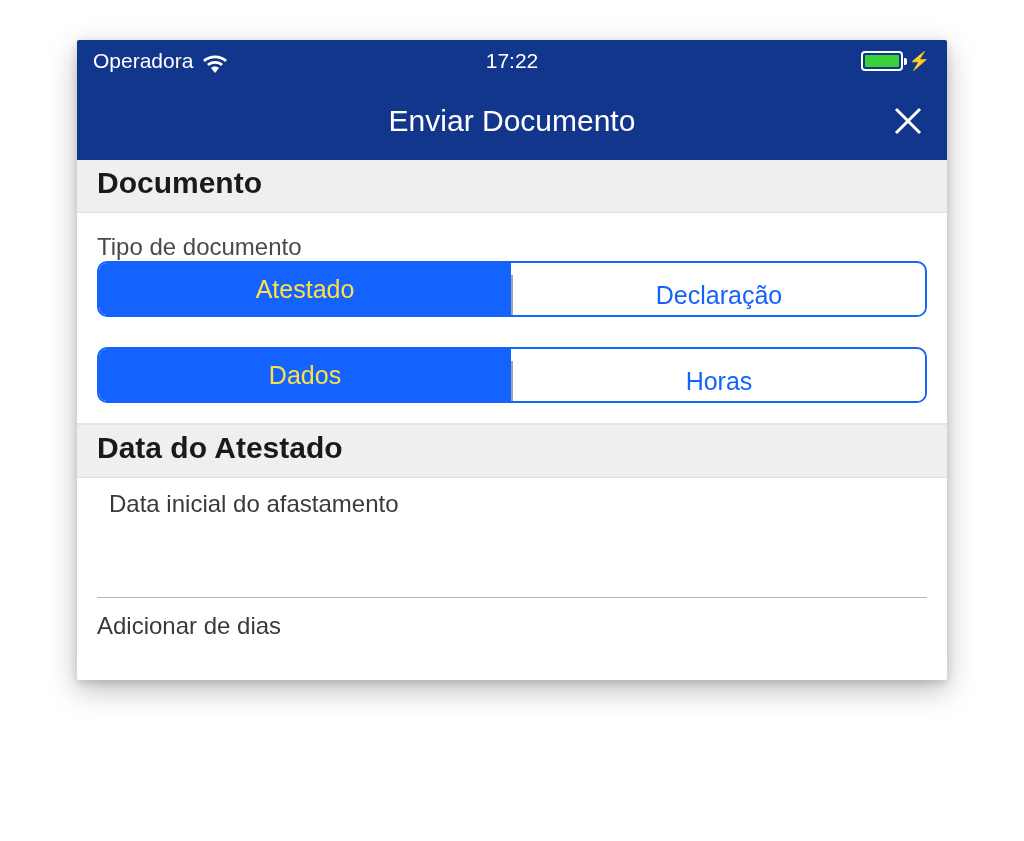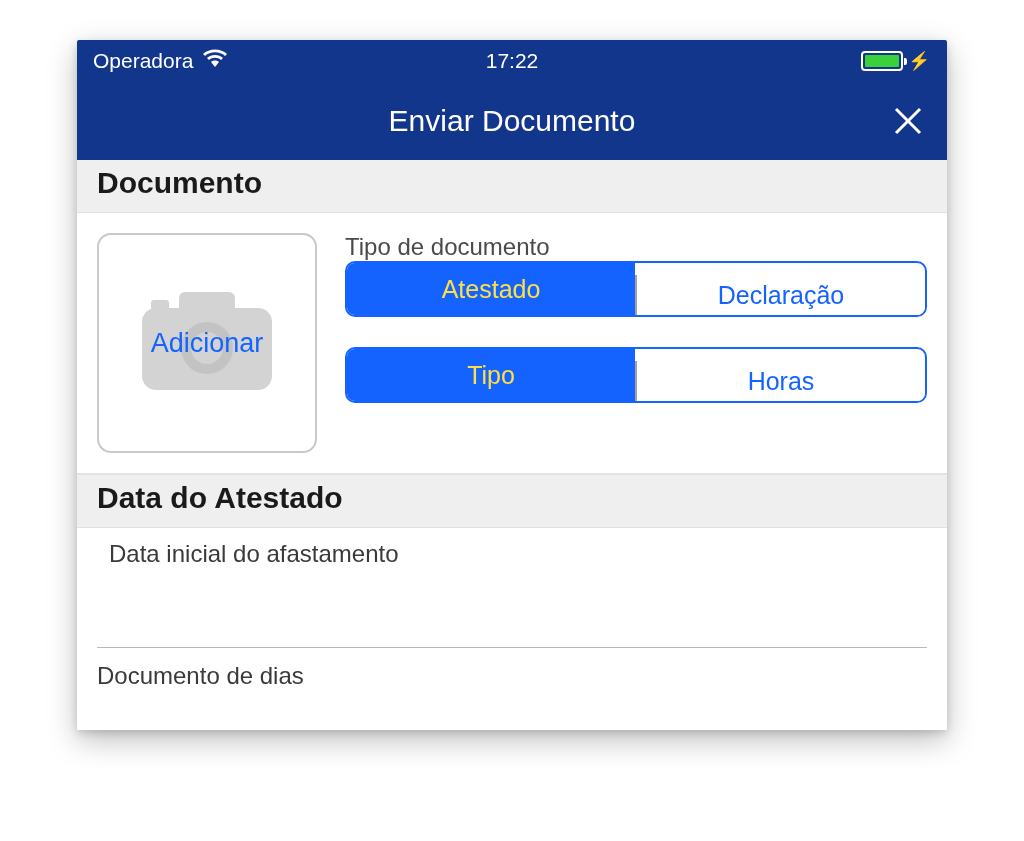--- a/index.html
+++ b/index.html
@@ -24,21 +24,21 @@
       height: 42px;
       display: flex;
       align-items: center;
       justify-content: space-between;
       padding: 0 16px;
       font-size: 21px;
       font-weight: 400;
     }
     .status-left {
       display: flex;
-      align-items: flex-start;
+      align-items: flex-end;
       gap: 10px;
     }
     .status-center {
       position: absolute;
       left: 50%;
       transform: translateX(-50%);
       font-weight: 500;
     }
     .status-right {
       display: flex;
@@ -227,51 +227,39 @@
       <svg width="30" height="30" viewBox="0 0 30 30">
         <line x1="3" y1="3" x2="27" y2="27" stroke="#ffffff" stroke-width="3"></line>
         <line x1="27" y1="3" x2="3" y2="27" stroke="#ffffff" stroke-width="3"></line>
       </svg>
     </div>
   </div>
 
   <div class="section-header">Documento</div>
 
   <div class="doc-row">
-    <div class="photo-box">
-      <span class="camera">
-        <svg width="140" height="110" viewBox="0 0 140 110">
-          <rect x="5" y="22" width="130" height="82" rx="14" fill="#cfcfcf"></rect>
-          <rect x="42" y="6" width="56" height="22" rx="6" fill="#cfcfcf"></rect>
-          <circle cx="70" cy="62" r="26" fill="#bdbdbd"></circle>
-          <circle cx="70" cy="62" r="16" fill="#cfcfcf"></circle>
-          <rect x="14" y="14" width="18" height="10" rx="3" fill="#cfcfcf"></rect>
-        </svg>
-      </span>
-      <span class="add-label">Adicionar</span>
-    </div>
 
     <div class="doc-right">
       <div>
         <div class="field-label">Tipo de documento</div>
         <div class="segmented">
           <div class="seg active">Atestado</div>
           <div class="seg">Declaração</div>
         </div>
       </div>
       <div>
         <div class="segmented">
-          <div class="seg active">Tipo</div>
+          <div class="seg active">Dados</div>
           <div class="seg">Horas</div>
         </div>
       </div>
     </div>
   </div>
 
   <div class="section-header sub">Data do Atestado</div>
 
   <div class="form-area">
     <div class="form-label">Data inicial do afastamento</div>
     <div class="form-input-line"></div>
-    <div class="form-label-2">Documento de dias</div>
+    <div class="form-label-2">Adicionar de dias</div>
   </div>
 
 </div>
 
 </body></html>

